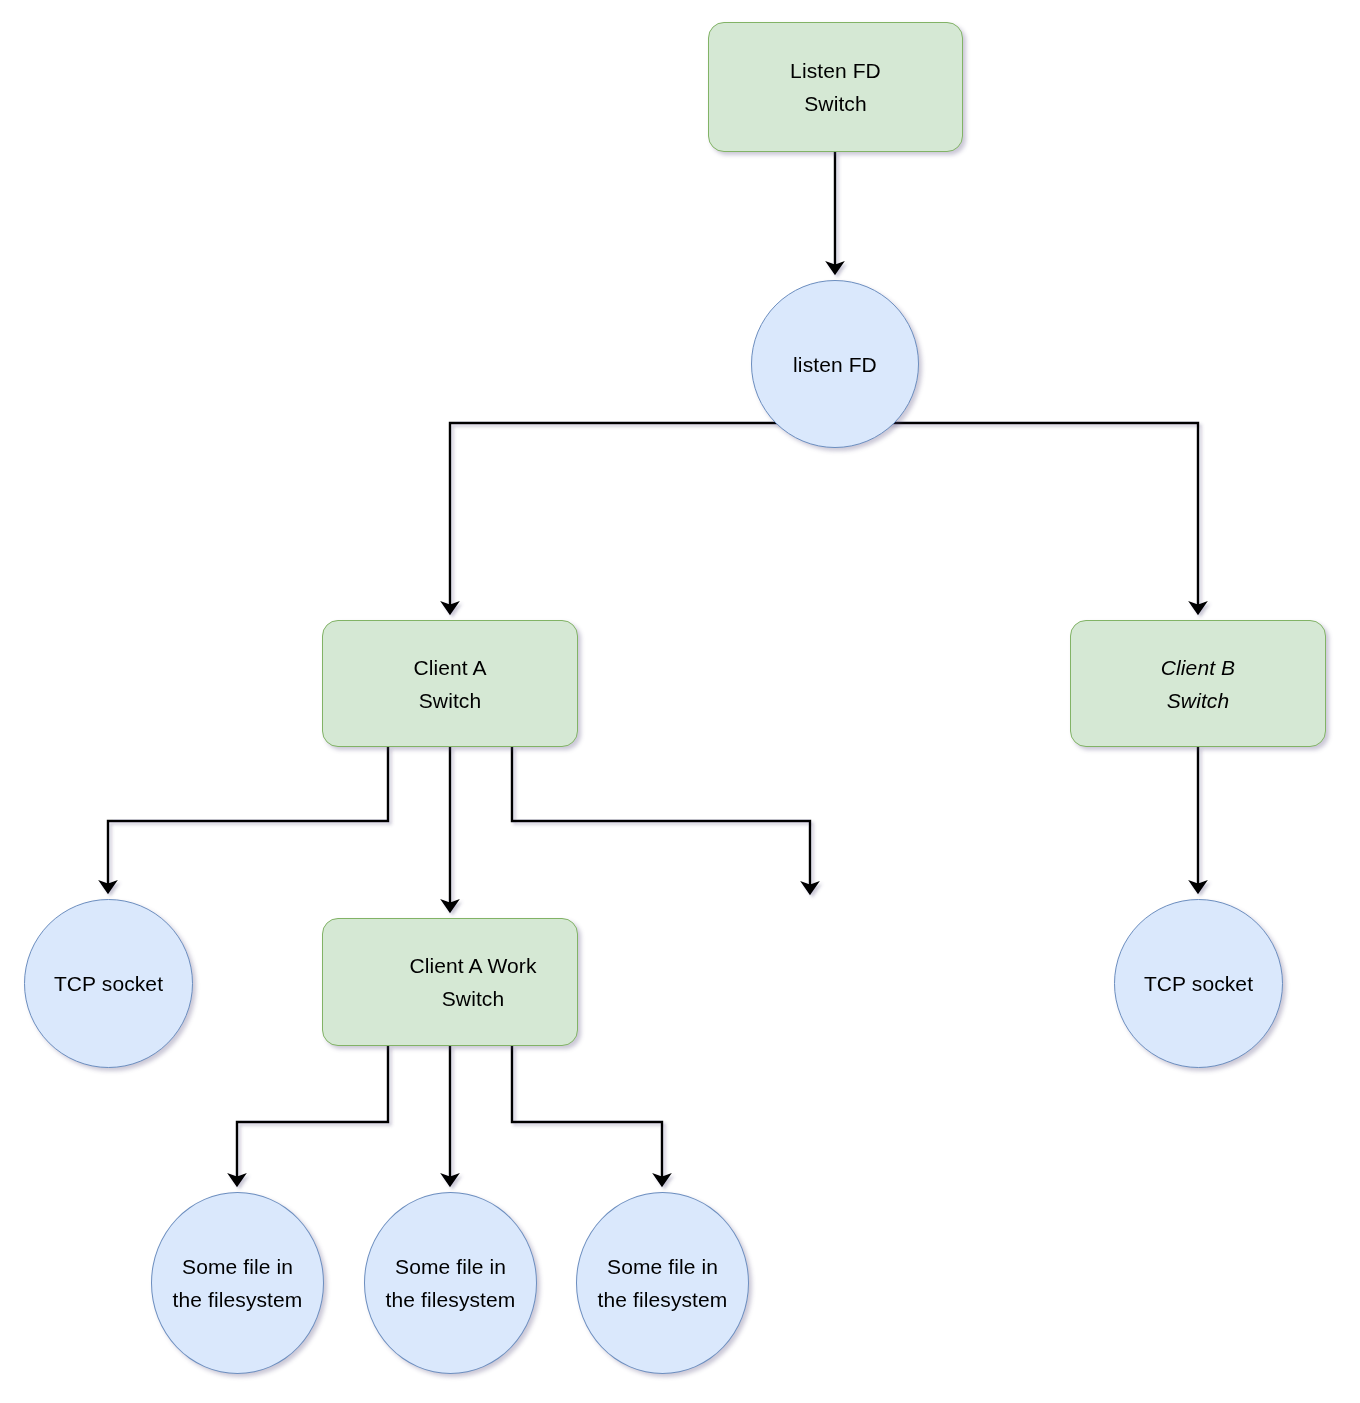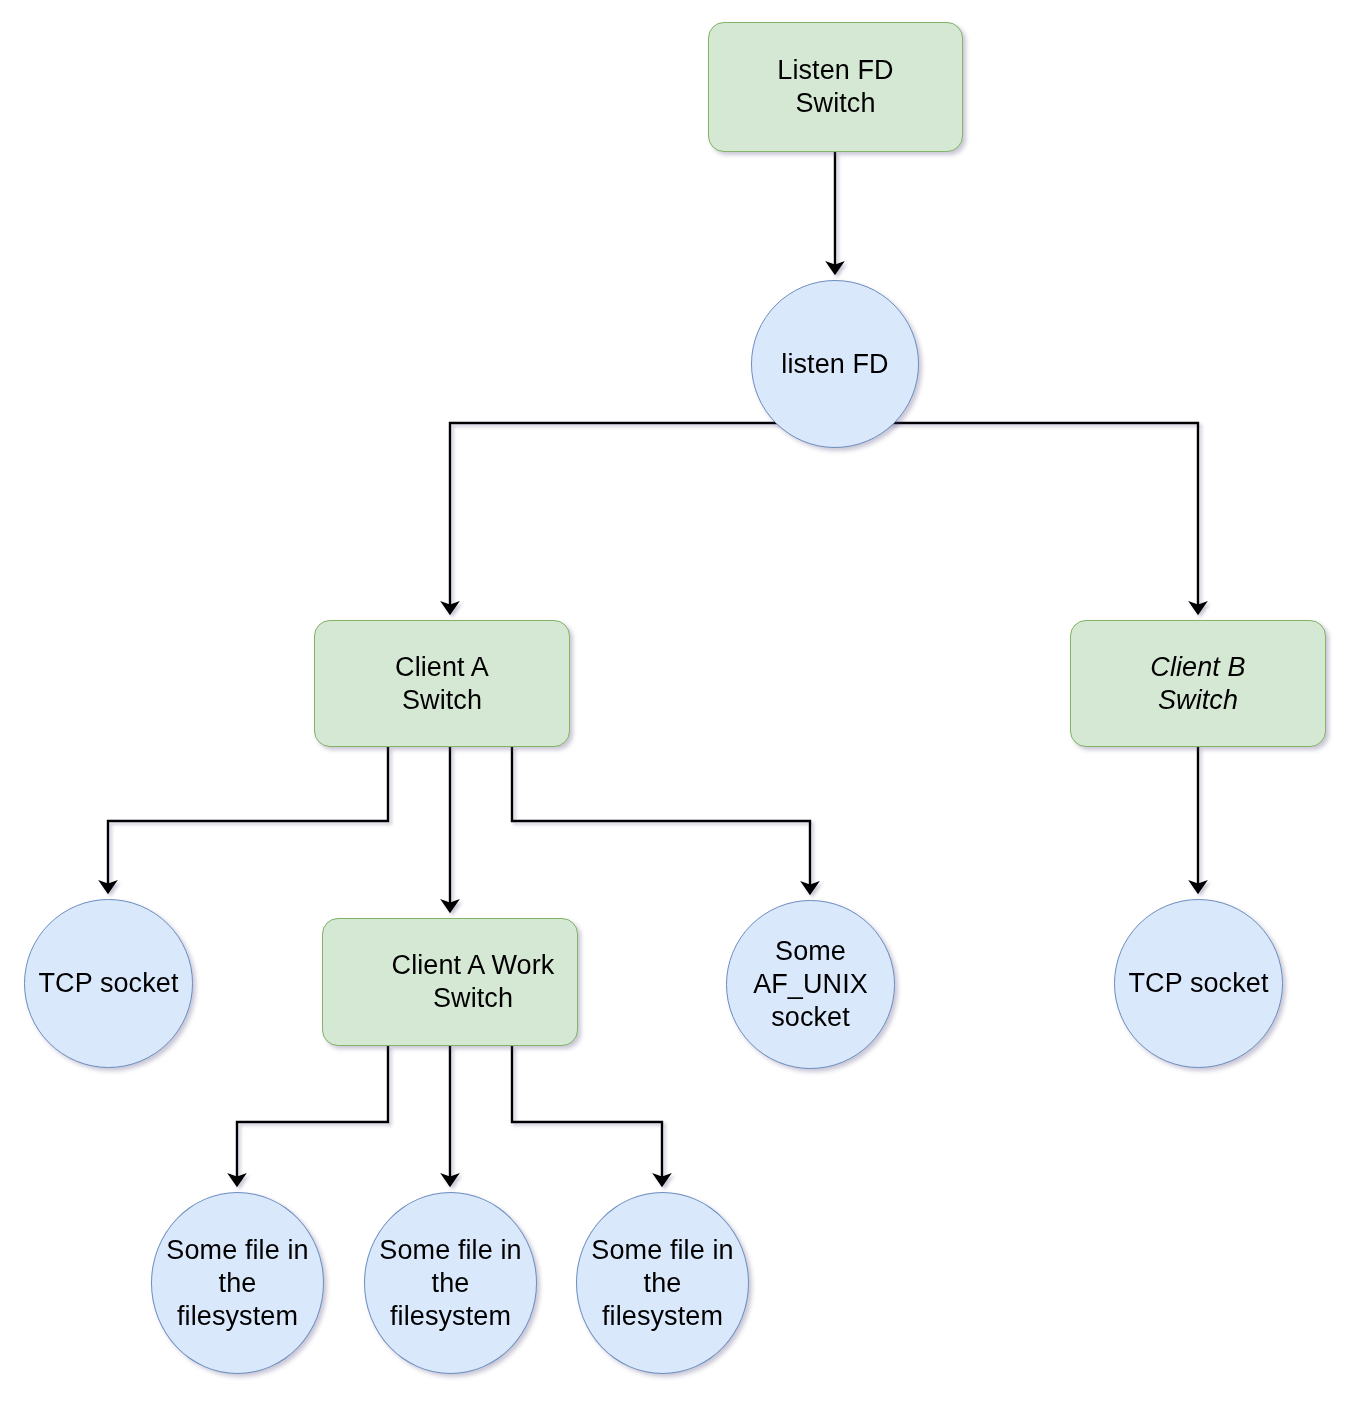--- a/index.html
+++ b/index.html
@@ -26,21 +26,21 @@
     pointer-events: none;
   }
   .node {
     position: absolute;
     box-sizing: border-box;
     display: flex;
     align-items: center;
     justify-content: center;
     text-align: center;
     color: #000000;
-    font-size: 27px;
+    font-size: 21px;
     line-height: 33px;
     letter-spacing: 0.1px;
     white-space: pre-line;
     z-index: 2;
   }
   .node.process {
     background: #d5e8d4;
     border: 1.6px solid #82b366;
     border-radius: 16px;
     box-shadow: 3px 3px 4px rgba(80, 70, 120, 0.30);
@@ -88,44 +88,39 @@
 
   <div class="node process" style="left:708px; top:22px; width:255px; height:130px;">
     <span class="node-label">Listen FD
 Switch</span>
   </div>
 
   <div class="node ellipse" style="left:751px; top:280px; width:168px; height:168px;">
     <span class="node-label">listen FD</span>
   </div>
 
-  <div class="node process" style="left:314px; top:620px; width:256px; height:127px;">
+  <div class="node process" style="left:322px; top:620px; width:256px; height:127px;">
     <span class="node-label">Client A
 Switch</span>
   </div>
 
   <div class="node process" style="left:1070px; top:620px; width:256px; height:127px;font-style:italic;">
     <span class="node-label">Client B
 Switch</span>
   </div>
 
   <div class="node ellipse" style="left:24px; top:899px; width:169px; height:169px;">
     <span class="node-label">TCP socket</span>
   </div>
 
   <div class="node process" style="left:322px; top:918px; width:256px; height:128px;padding-left:46px;">
     <span class="node-label">Client A Work
 Switch</span>
   </div>
 
-  <div class="node ellipse" style="left:726px; top:900px; width:169px; height:169px;">
-    <span class="node-label">Some
-AF_UNIX
-socket</span>
-  </div>
 
   <div class="node ellipse" style="left:1114px; top:899px; width:169px; height:169px;">
     <span class="node-label">TCP socket</span>
   </div>
 
   <div class="node ellipse" style="left:151px; top:1192px; width:173px; height:182px;">
     <span class="node-label">Some file in
 the filesystem</span>
   </div>
 

